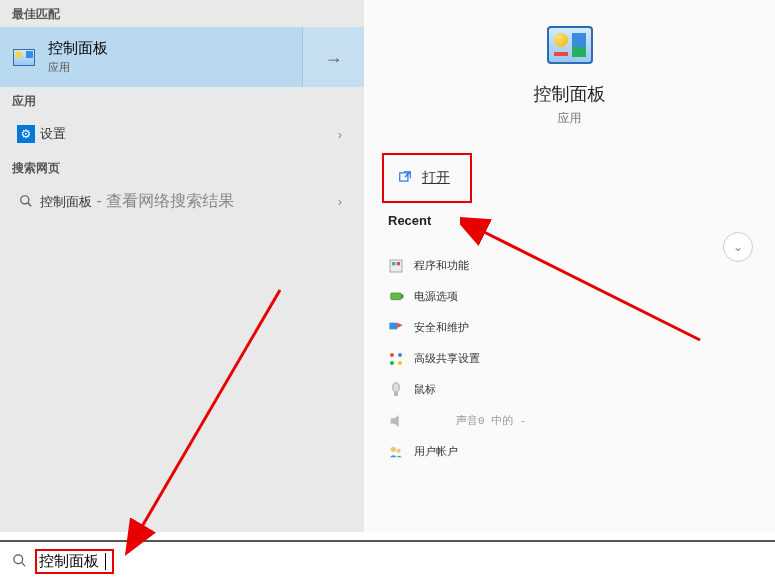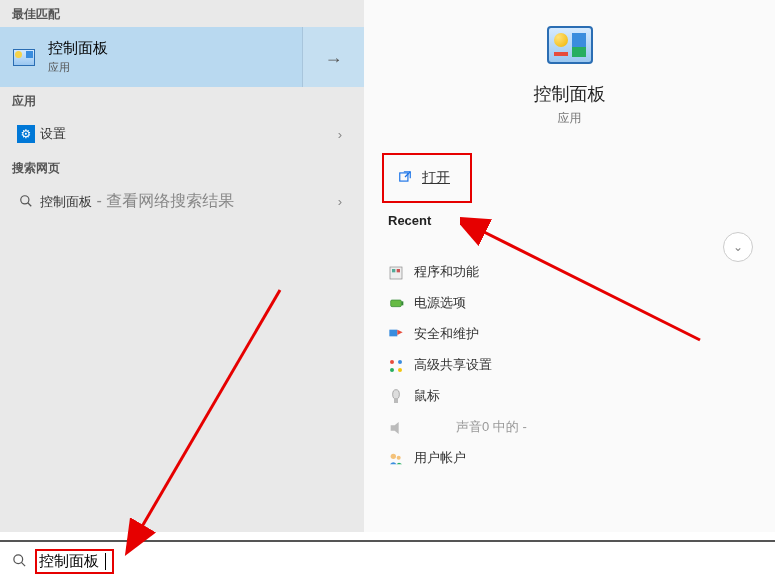--- a/index.html
+++ b/index.html
@@ -135,25 +135,26 @@
   }
   .recent-header {
     font-weight: 700;
     font-size: 13px;
     margin-top: 12px;
     margin-bottom: 22px;
     color: #222;
   }
   .recent-item {
     display: flex;
-    align-items: flex-end;
+    align-items: center;
     height: 31px;
-    font-size: 13px;
+    font-size: 11px;
     color: #333;
     cursor: pointer;
+    font-family: Liberation Mono, monospace;
   }
   .recent-item .ri-icon {
     width: 26px;
     display: flex;
     justify-content: flex-start;
     align-items: center;
   }
   .dimmed { color: #999; gap: 42px; }
 
   .search-bar {

